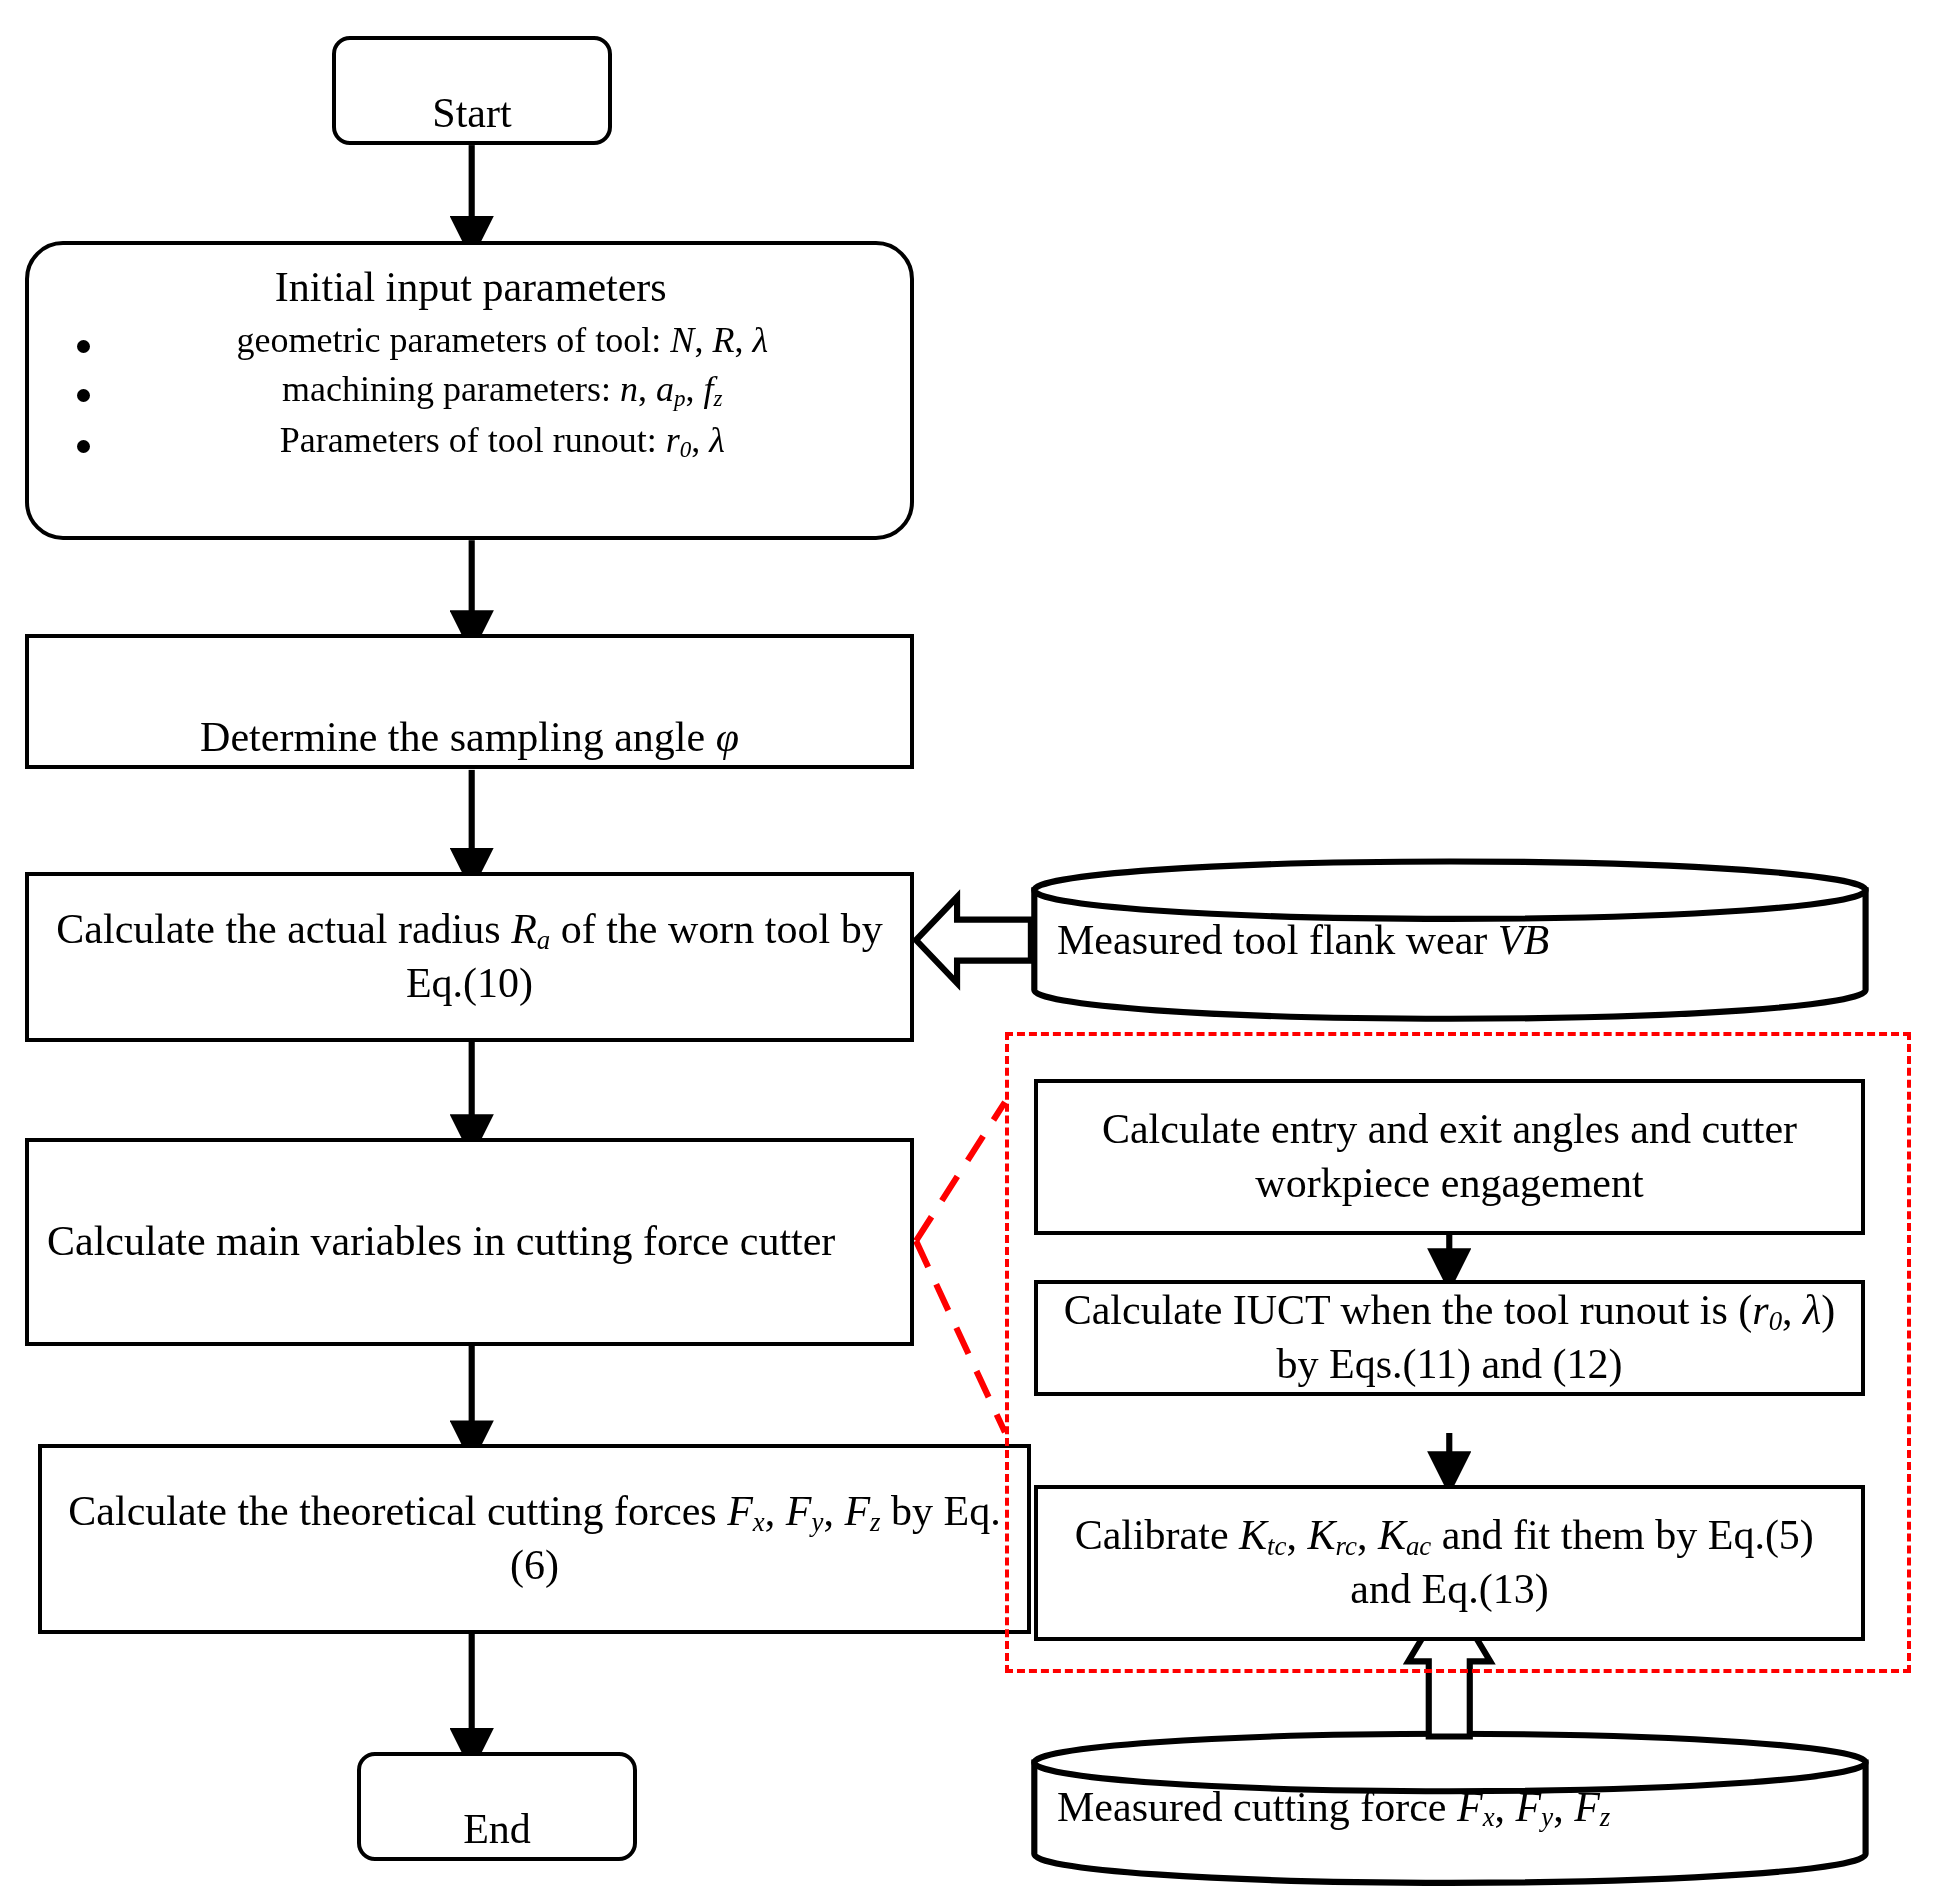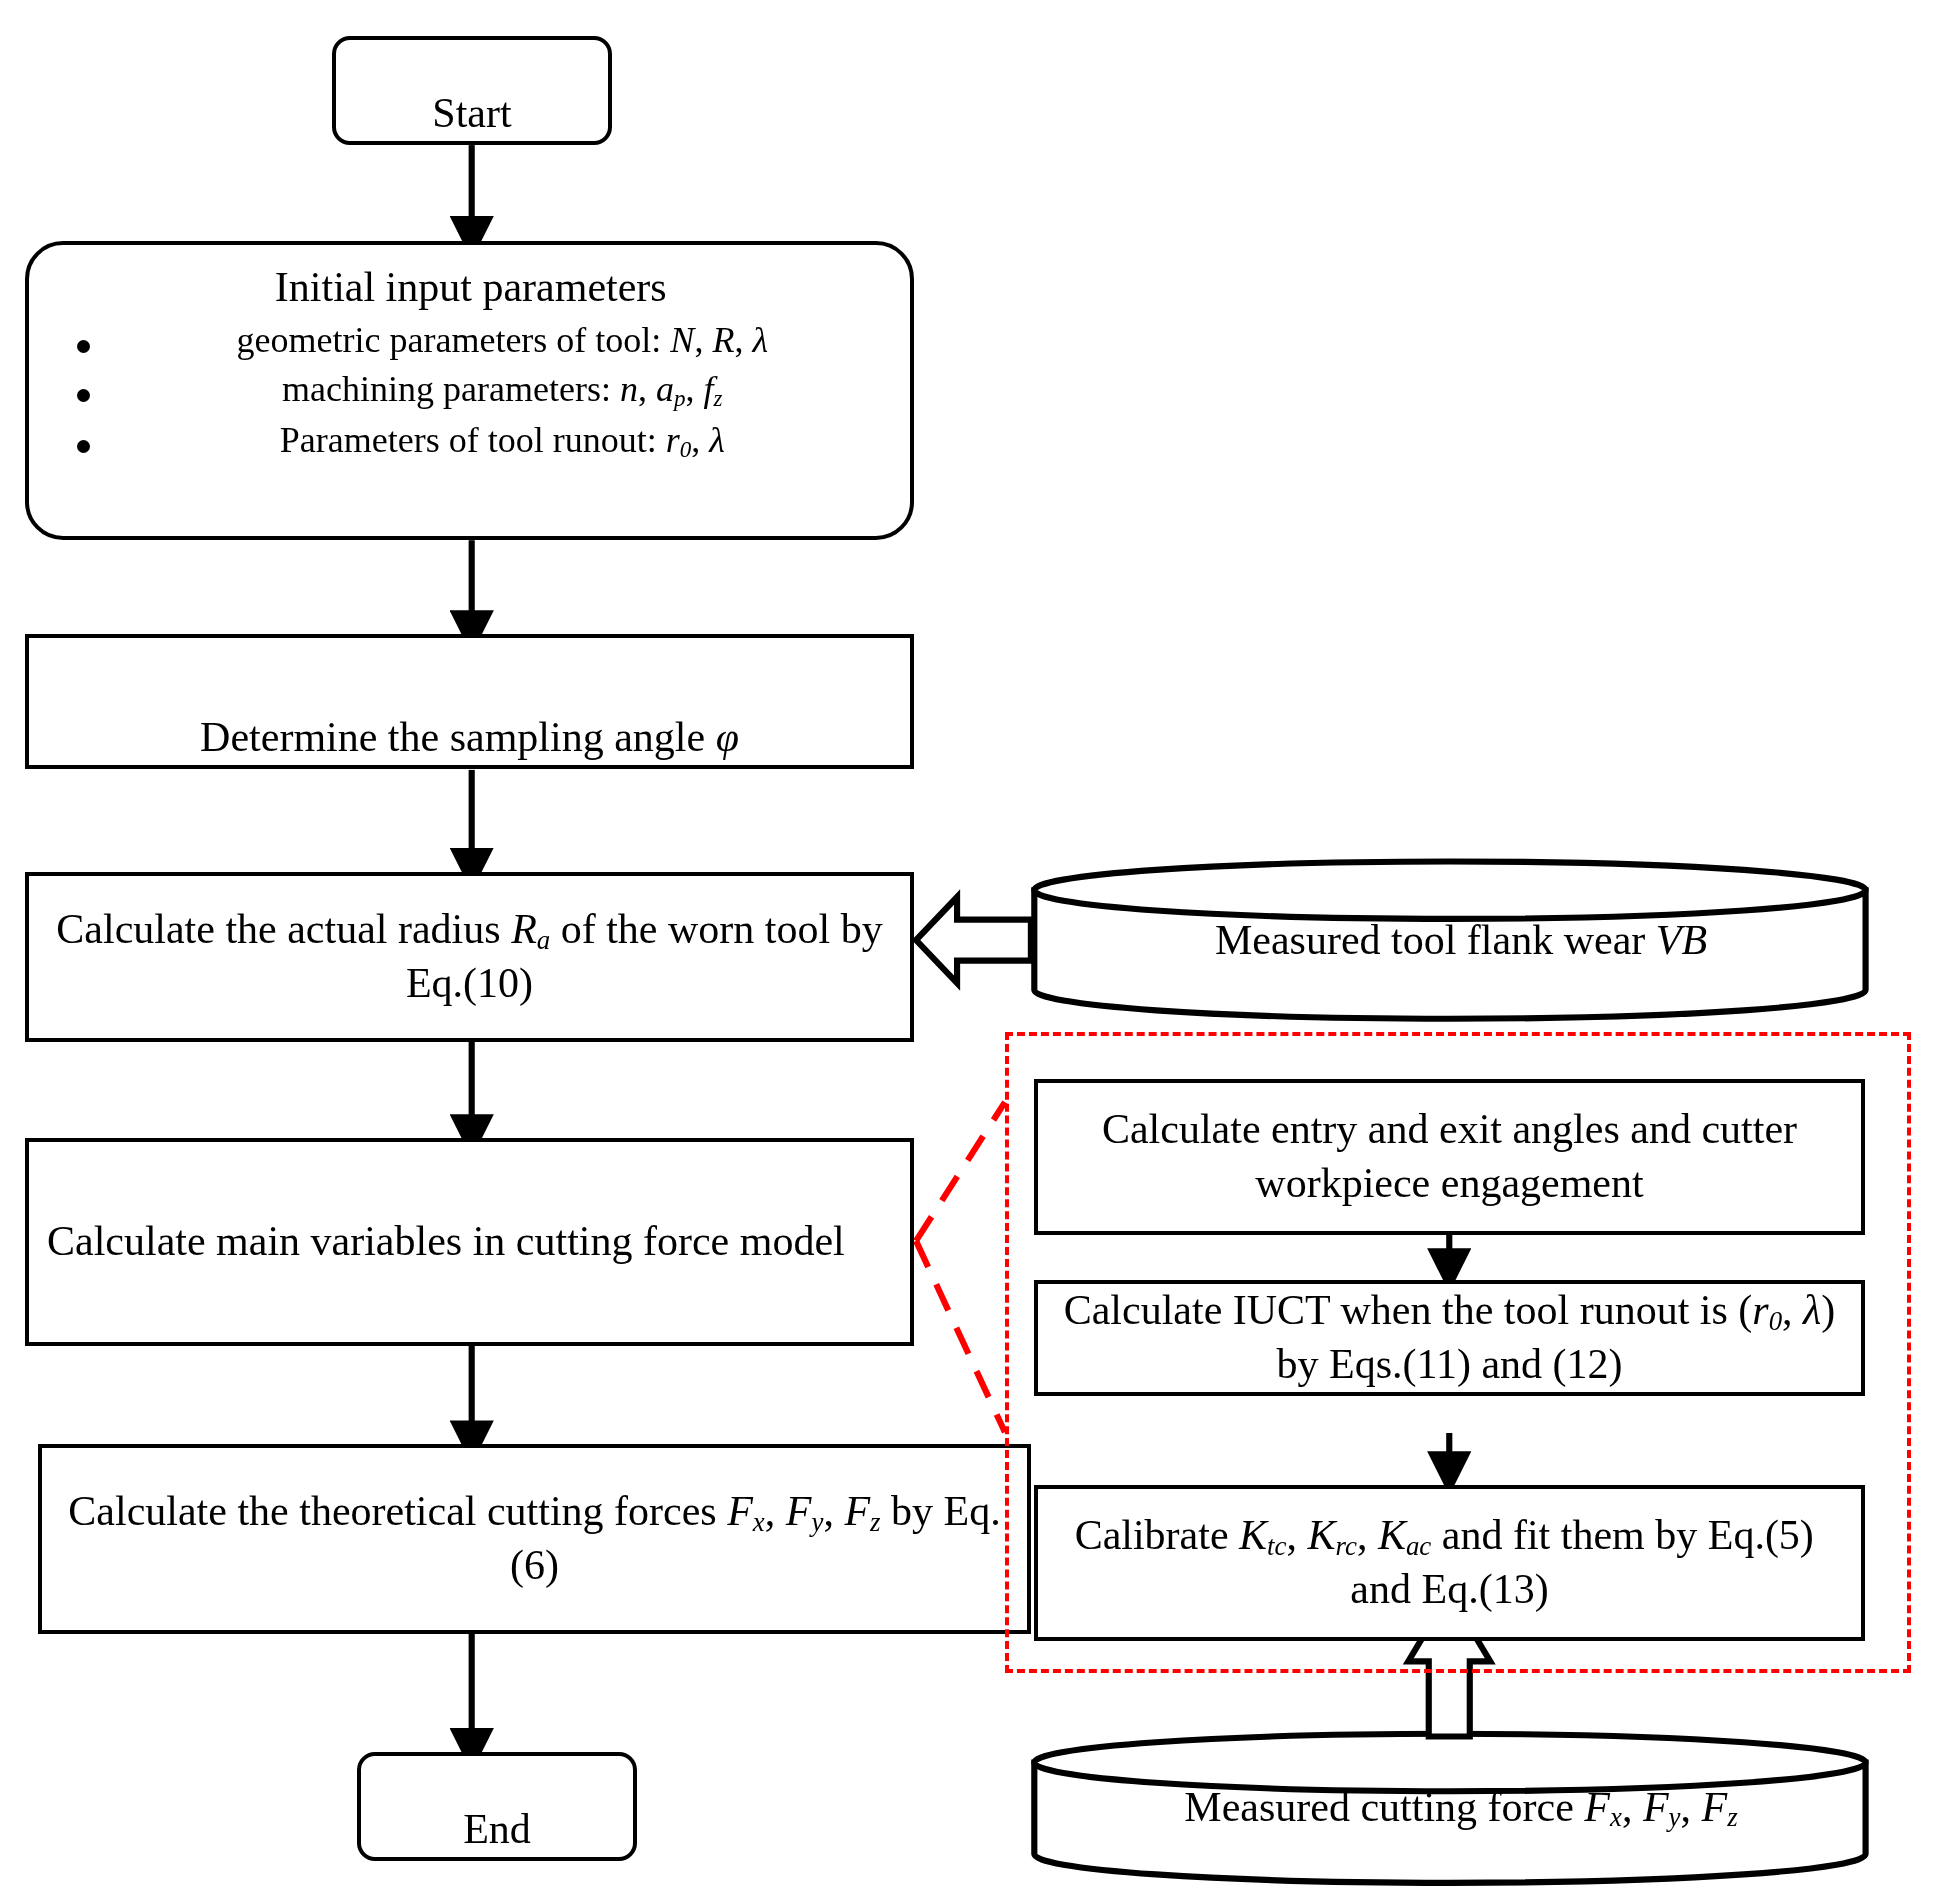--- a/index.html
+++ b/index.html
@@ -65,21 +65,21 @@
   i.v { font-style: italic; }
   sub { font-size: 0.64em; font-style: italic; vertical-align: -0.22em; }
   .cyl {
     position: absolute;
   }
   .cyl .label {
     position: absolute;
     left: 0; right: 0;
     top: 50%;
     transform: translateY(-50%);
-    text-align: center;
+    text-align: left;
     font-size: 42px;
     padding-left: 23px;
     box-sizing: border-box;
     color: #000;
   }
   .redbox {
     position: absolute;
     box-sizing: border-box;
     border: 4.8px dashed #ff0000;
     background: transparent;
@@ -158,21 +158,21 @@
 
   <div class="node center" style="left:25px; top:634px; width:889px; height:135px;">
     <span class="txt txt-pad">Determine the sampling angle <i class="v">φ</i></span>
   </div>
 
   <div class="node left" style="left:25px; top:872px; width:889px; height:170px;">
     <span class="txt txt-pad">Calculate the actual radius <i class="v">R<sub>a</sub></i> of the worn tool by Eq.(10)</span>
   </div>
 
   <div class="node left" style="left:25px; top:1138px; width:889px; height:208px;">
-    <span class="txt txt-pad">Calculate main variables in cutting force model</span>
+    <span class="txt txt-pad">Calculate main variables in cutting force cutter</span>
   </div>
 
   <div class="node left" style="left:38px; top:1444px; width:993px; height:190px;font-family:Liberation Serif, serif;">
     <span class="txt txt-pad">Calculate the theoretical cutting forces <i class="v">F</i><sub>x</sub>, <i class="v">F</i><sub>y</sub>, <i class="v">F</i><sub>z</sub> by Eq.(6)</span>
   </div>
 
   <div class="node center terminator" style="left:332px; top:1752px; width:280px; height:109px;margin-left:25px;">
     <span class="txt">End</span>
   </div>
 

